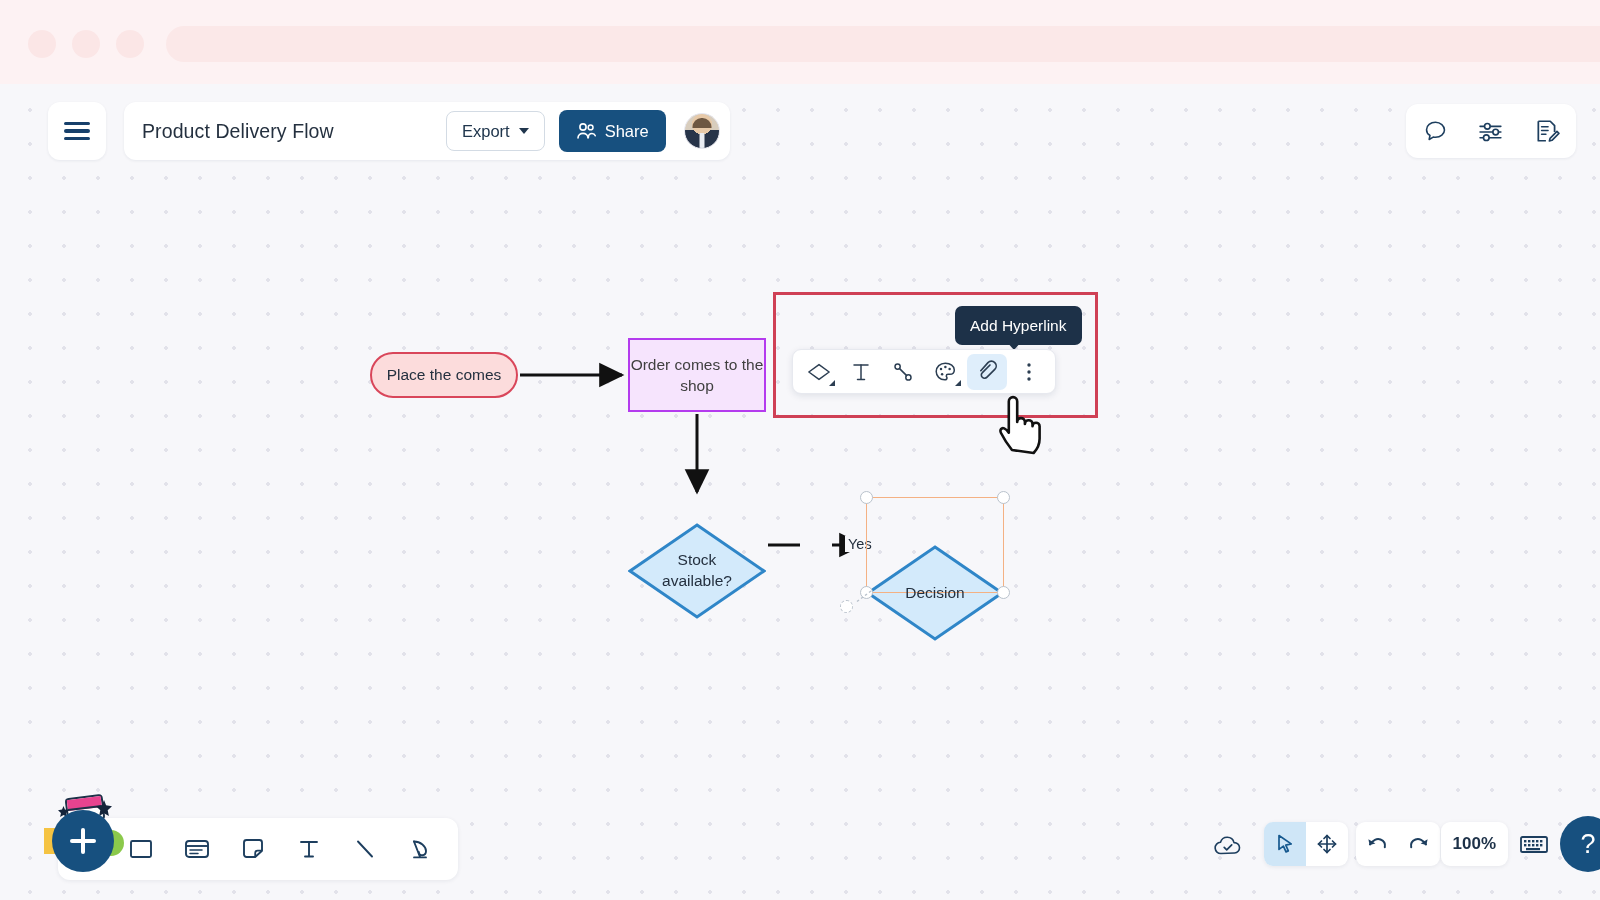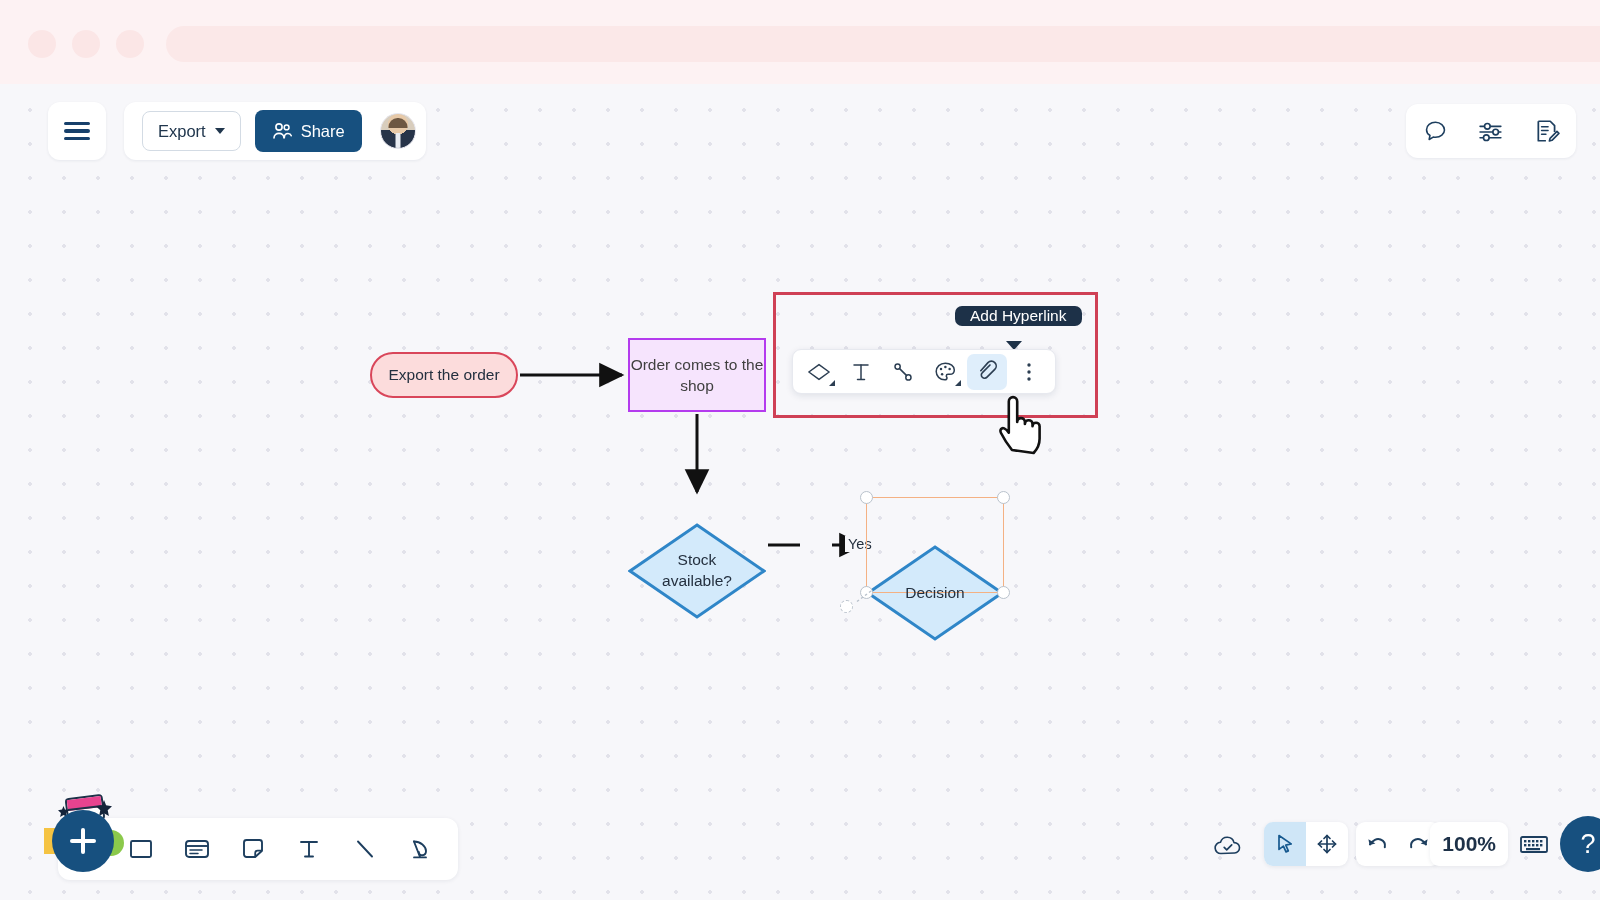--- a/index.html
+++ b/index.html
@@ -166,21 +166,21 @@
   
   #annotation-rect {
     position: absolute; left: 773px; top: 292px;
     width: 325px; height: 126px;
     border: 3px solid #cf4055;
   }
 
   
   #tooltip-add-hyperlink {
     position: absolute; left: 955px; top: 306px;
-    height: 20px; padding: 0 15px; border-radius: 7px;
+    height: 39px; padding: 0 15px; border-radius: 7px;
     background: #1d3148; color: #fff; font-size: 15.5px;
     display: flex; align-items: center;
   }
   #tooltip-arrow {
     position: absolute; left: 1006px; top: 341px;
     width: 0; height: 0;
     border-left: 8px solid transparent; border-right: 8px solid transparent;
     border-top: 9px solid #1d3148;
   }
 
@@ -261,21 +261,21 @@
     height: 44px; border-radius: 9px; background: #fff;
     display: flex; align-items: center;
     box-shadow: 0 1px 4px rgba(20,40,70,.08);
   }
   .hist-btn { width: 42px; height: 44px; display: flex;
     align-items: center; justify-content: center; cursor: pointer; }
   #zoom-level {
     position: absolute; right: 92px; top: 822px;
     height: 44px; min-width: 62px; padding: 0 12px; border-radius: 9px;
     background: #fff; display: flex; align-items: center; justify-content: center;
-    font-size: 21px; font-weight: bold; color: #1d3148; cursor: pointer;
+    font-size: 17px; font-weight: bold; color: #1d3148; cursor: pointer;
     box-shadow: 0 1px 4px rgba(20,40,70,.08);
   }
   #keyboard-shortcuts { position: absolute; right: 46px; top: 824px;
     width: 40px; height: 40px; display: flex; align-items: center;
     justify-content: center; cursor: pointer; }
   #help-button {
     position: absolute; right: -16px; top: 816px;
     width: 56px; height: 56px; border-radius: 50%;
     background: #17507f; color: #fff; font-size: 27px;
     display: flex; align-items: center; justify-content: center; cursor: pointer;
@@ -295,20 +295,21 @@
 
 <div id="hamburger-button">
   <div class="bars">
       <i></i>
       <i></i>
       <i></i>
     </div>
 </div>
 
 <div id="doc-header">
+  <div id="doc-title">Product Delivery Flow</div>
 
   <div id="export-button">
     <span>Export</span>
     <span class="caret-down"></span>
   </div>
 
   <button id="share-button">
     <svg width="20" height="18" viewBox="0 0 20 18">
       <circle cx="7" cy="5" r="3.1" fill="none" stroke="#fff" stroke-width="1.6"></circle>
       <path d="M2 16c0-2.9 2.3-4.6 5-4.6s5 1.7 5 4.6" fill="none" stroke="#fff" stroke-width="1.6" stroke-linecap="round"></path>
@@ -359,21 +360,21 @@
       <path d="M0,0.4 L8.4,4.5 L0,8.6 Z" fill="#111111"></path>
     </marker>
   </defs>
   <line x1="520" y1="375" x2="622" y2="375" stroke="#111111" stroke-width="3" marker-end="url(#arrowhead)"></line>
   <line x1="697" y1="414" x2="697" y2="492" stroke="#111111" stroke-width="3" marker-end="url(#arrowhead)"></line>
   <line x1="768" y1="545" x2="800" y2="545" stroke="#111111" stroke-width="3"></line>
   <line x1="832" y1="545" x2="862" y2="545" stroke="#111111" stroke-width="3" marker-end="url(#arrowhead)"></line>
 </svg>
 
 <div id="shape-place-order">
-  <span>Export the order</span>
+  <span>Place the comes</span>
 </div>
 
 <div id="shape-order-shop">
   <span>Order comes to the shop</span>
 </div>
 
 <div class="diamond-wrap" id="shape-stock">
   <svg class="diamond-shape" viewBox="0 0 138 96" preserveAspectRatio="none">
     <polygon points="69,2 136,48 69,94 2,48" fill="#d3eafb" stroke="#2f86c8" stroke-width="3"></polygon>
   </svg>

